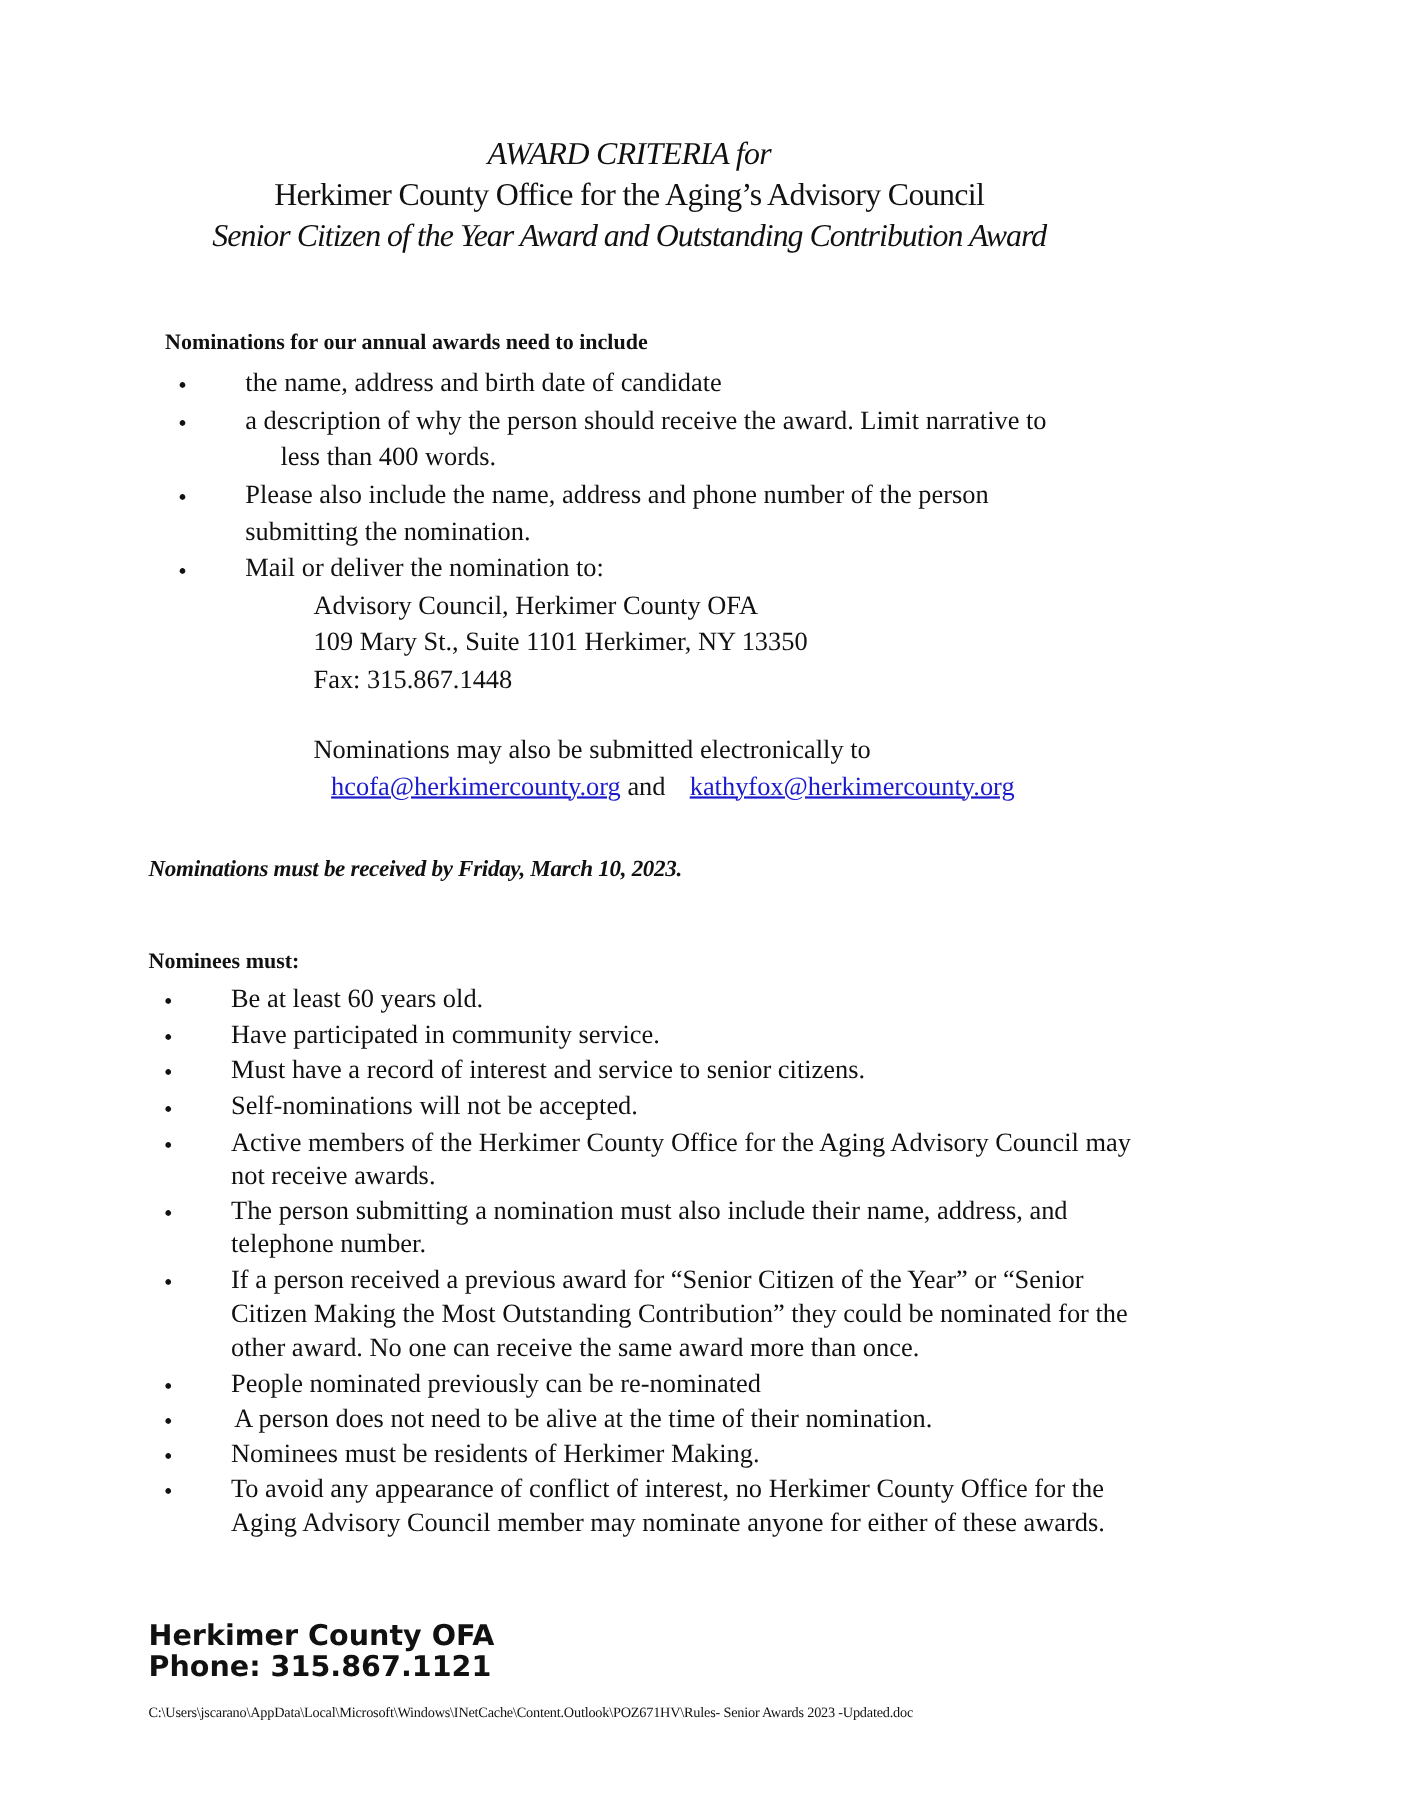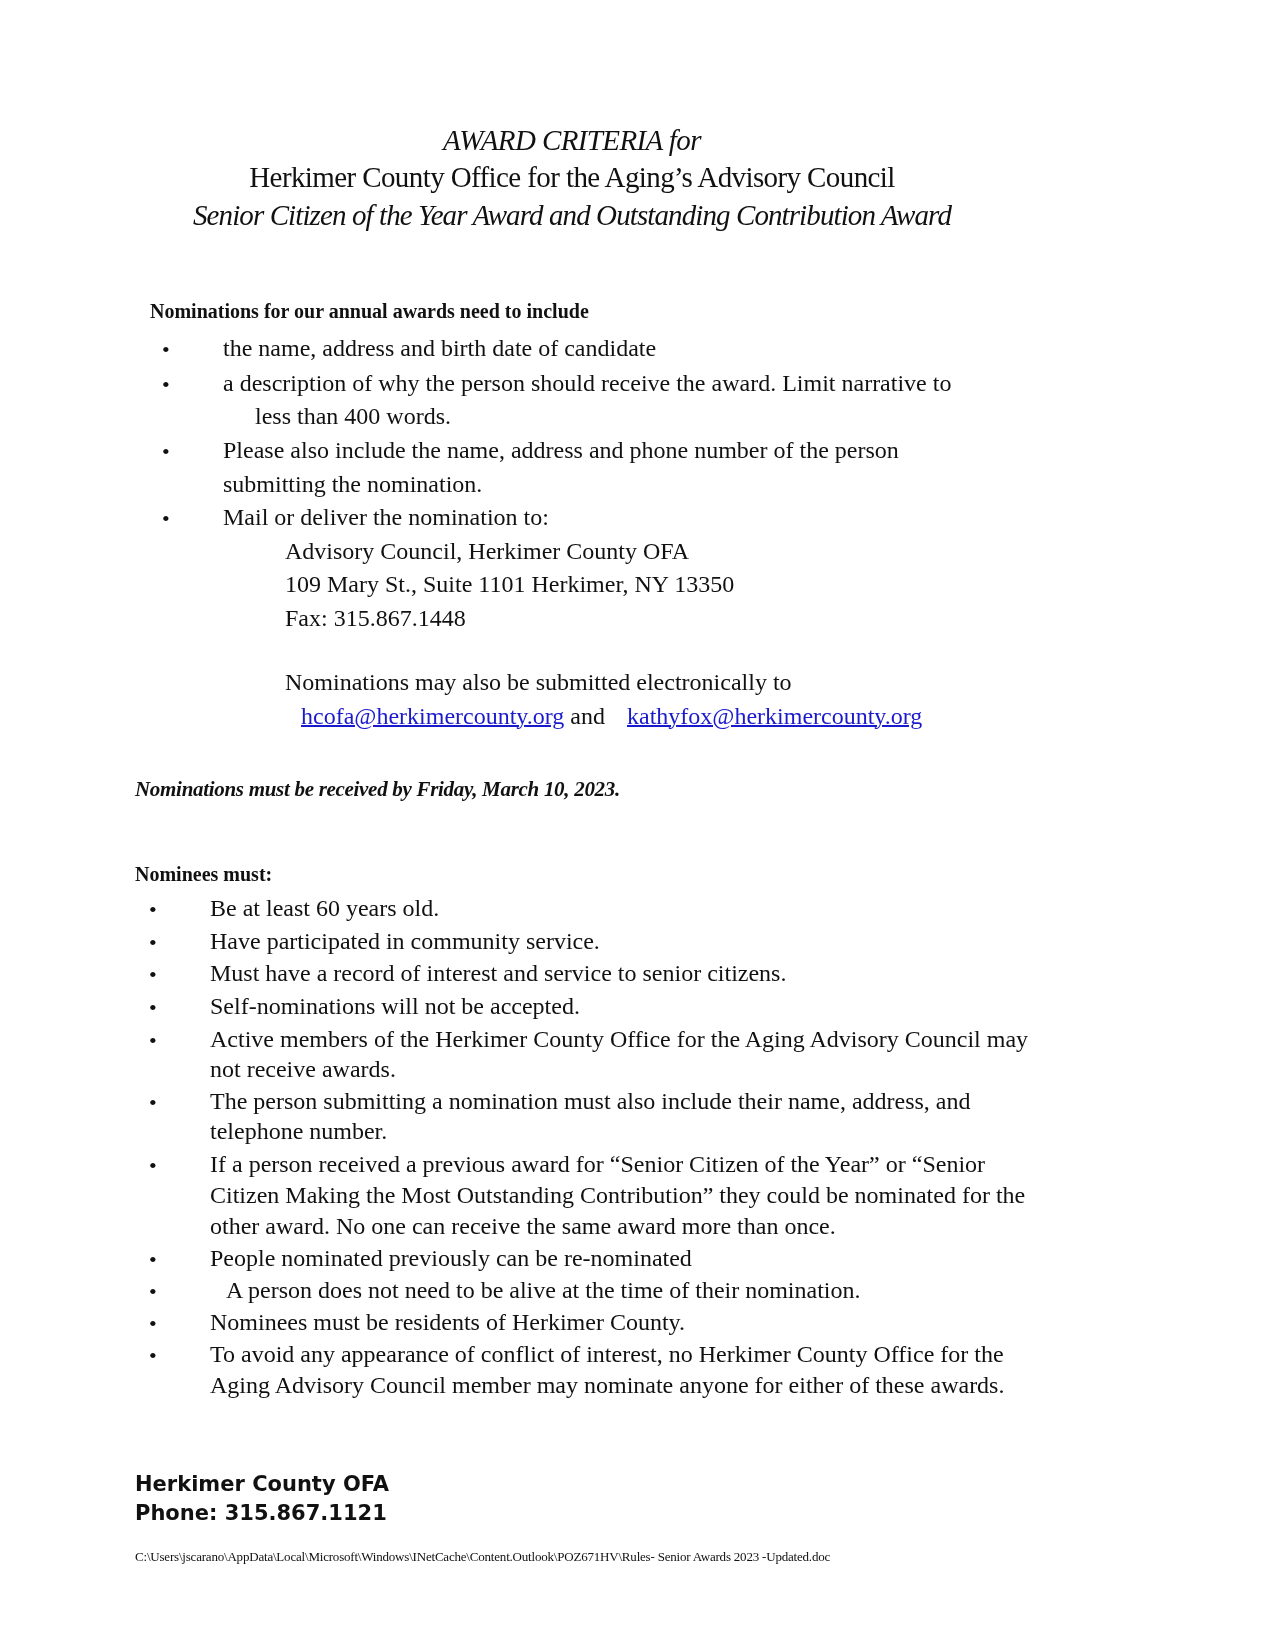--- a/index.html
+++ b/index.html
@@ -8,21 +8,21 @@
   .abs { position: absolute; white-space: nowrap; }
   .title { left: 0; width: 1144px; text-align: center; font-size: 29px; letter-spacing: -0.6px; }
   .t1 { top: 124px; font-style: italic; }
   .t2 { top: 161px; }
   .t3 { top: 199px; font-style: italic; letter-spacing: -0.9px; }
   .sec-head { font-weight: bold; font-size: 20px; }
   .line { font-size: 24px; }
   .bullet { font-size: 22px; }
   a.link { color: #1a1acc; text-decoration: underline; text-decoration-thickness: 2px; margin-left: 16px; }
   .deadline { font-style: italic; font-weight: bold; font-size: 21px; letter-spacing: -0.3px; }
-  .footer { font-family: "DejaVu Sans", "Liberation Sans", sans-serif; font-weight: bold; font-size: 21px; }
+  .footer { font-family: "DejaVu Sans", "Liberation Sans", sans-serif; font-weight: bold; font-size: 26px; }
   .path { font-size: 13px; letter-spacing: -0.2px; }
 </style>
 </head>
 <body>
 
 <div class="abs title t1">AWARD CRITERIA for</div>
 <div class="abs title t2">Herkimer County Office for the Aging’s Advisory Council</div>
 <div class="abs title t3">Senior Citizen of the Year Award and Outstanding Contribution Award</div>
 
 <div class="abs sec-head" style="left:150px; top:300px;">Nominations for our annual awards need to include</div>
@@ -81,24 +81,24 @@
 
   <span class="abs bullet" style="left:149px; top:1153px;">•</span>
   <div class="abs line" style="left:210px; top:1151px;">If a person received a previous award for “Senior Citizen of the Year” or “Senior</div>
   <div class="abs line" style="left:210px; top:1182px;">Citizen Making the Most Outstanding Contribution” they could be nominated for the</div>
   <div class="abs line" style="left:210px; top:1213px;">other award.  No one can receive the same award more than once.</div>
 
   <span class="abs bullet" style="left:149px; top:1247px;">•</span>
   <div class="abs line" style="left:210px; top:1245px;">People nominated previously can be re-nominated</div>
 
   <span class="abs bullet" style="left:149px; top:1279px;">•</span>
-  <div class="abs line" style="left:226px; top:1277px;">A person does not need to be alive at the time of their nomination.</div>
+  <div class="abs line" style="left:213px; top:1277px;">A person does not need to be alive at the time of their nomination.</div>
 
   <span class="abs bullet" style="left:149px; top:1311px;">•</span>
-  <div class="abs line" style="left:210px; top:1309px;">Nominees must be residents of Herkimer County.</div>
+  <div class="abs line" style="left:210px; top:1309px;">Nominees must be residents of Herkimer Making.</div>
 
   <span class="abs bullet" style="left:149px; top:1343px;">•</span>
   <div class="abs line" style="left:210px; top:1341px;">To avoid any appearance of conflict of interest, no Herkimer County Office for the</div>
   <div class="abs line" style="left:210px; top:1372px;">Aging Advisory Council member may nominate anyone for either of these awards.</div>
 </div>
 
 <div class="abs footer" style="left:135px; top:1472px;">Herkimer County OFA</div>
 <div class="abs footer" style="left:135px; top:1501px;">Phone: 315.867.1121</div>
 <div class="abs path" style="left:135px; top:1549px;">C:\Users\jscarano\AppData\Local\Microsoft\Windows\INetCache\Content.Outlook\POZ671HV\Rules- Senior Awards 2023 -Updated.doc</div>
 

